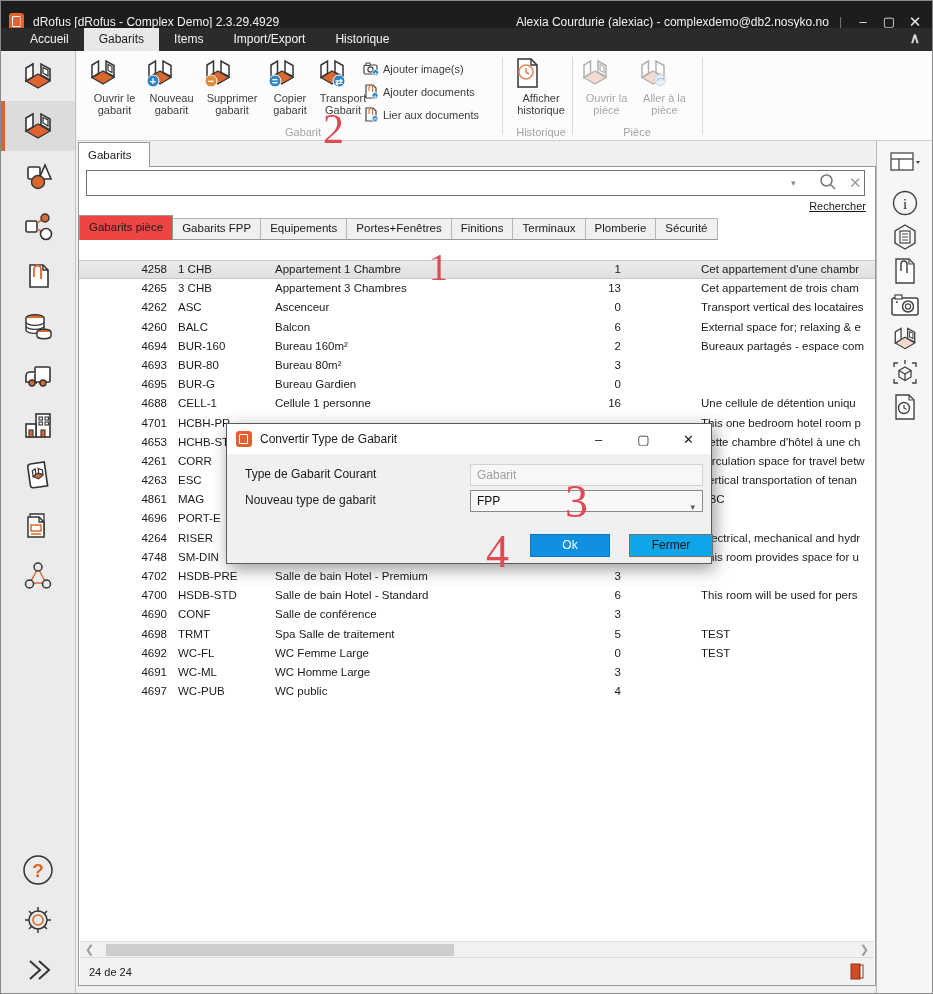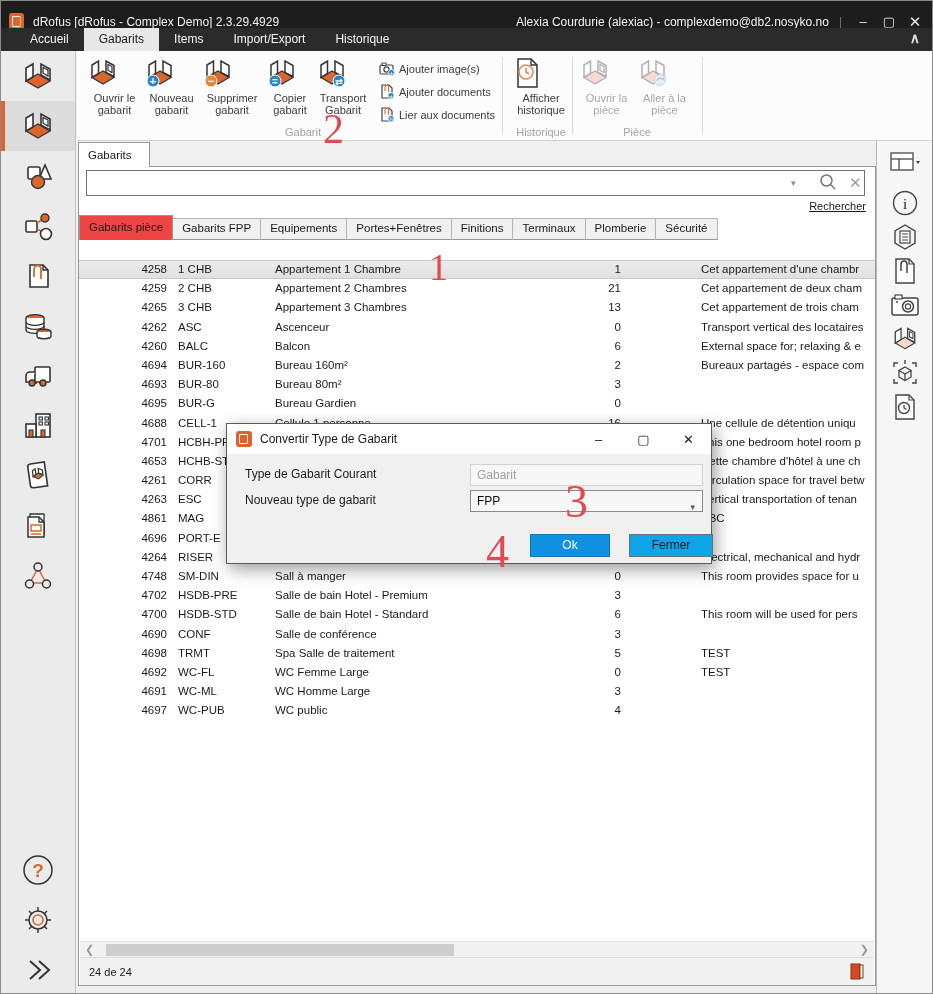--- a/index.html
+++ b/index.html
@@ -35,21 +35,21 @@
   .ls-bottom { margin-top:auto; }
   
   .ribbon { position:absolute; left:76px; top:50px; width:857px; height:90px; background:#fcfcfc;
     border-bottom:1px solid #d0d0d0; }
   .rb-group { position:absolute; top:0; height:90px; }
   .rb-label { position:absolute; bottom:3px; left:0; right:0; text-align:center; color:#a3a3a3; font-size:11px; }
   .rb-divider { position:absolute; top:6px; bottom:6px; width:1px; background:#d9d9d9; }
   .big-btn { position:absolute; top:5px; width:57px; height:70px; text-align:center; font-size:11px; color:#3c3c3c; cursor:default; }
   .big-btn .bicon { display:block; margin:0 auto 2px auto; }
   .big-btn.disabled { opacity:.45; }
-  .small-btn { position:absolute; left:296px; width:150px; height:19px; display:flex; align-items:center; gap:4px; font-size:11px; color:#3c3c3c; }
+  .small-btn { position:absolute; left:280px; width:150px; height:19px; display:flex; align-items:center; gap:4px; font-size:11px; color:#3c3c3c; }
   
   .right-sidebar { position:absolute; right:0; top:140px; width:56px; height:854px; background:#f6f6f6;
     border-left:1px solid #b8b8b8; }
   .rs-item { width:100%; height:34px; display:flex; align-items:center; justify-content:center; }
   .rs-item.first { margin-top:5px; margin-bottom:6px; }
   
   .doc-tab { position:absolute; left:77px; top:141px; width:72px; height:25px; background:#fff;
     border:1px solid #989898; border-bottom:none; font-size:11.5px; color:#1a1a1a;
     display:flex; align-items:center; padding-left:9px; z-index:3; }
   .panel { position:absolute; left:77px; top:165px; width:798px; height:820px; background:#fff;
@@ -552,29 +552,20 @@
       <span class="gut"></span>
       <span class="td c-id">4258</span>
       <span class="td c-code">1 CHB</span>
       <span class="td c-nom">Appartement 1 Chambre</span>
       <span class="td c-fpp">1</span>
       <span class="td c-desc"></span>
       <span class="td c-descf">Cet appartement d'une chambr</span>
     </div>
         <div class="tr">
       <span class="gut"></span>
-      <span class="td c-id">4259</span>
-      <span class="td c-code">2 CHB</span>
-      <span class="td c-nom">Appartement 2 Chambres</span>
-      <span class="td c-fpp">21</span>
-      <span class="td c-desc"></span>
-      <span class="td c-descf">Cet appartement de deux cham</span>
-    </div>
-        <div class="tr">
-      <span class="gut"></span>
       <span class="td c-id">4265</span>
       <span class="td c-code">3 CHB</span>
       <span class="td c-nom">Appartement 3 Chambres</span>
       <span class="td c-fpp">13</span>
       <span class="td c-desc"></span>
       <span class="td c-descf">Cet appartement de trois cham</span>
     </div>
         <div class="tr">
       <span class="gut"></span>
       <span class="td c-id">4262</span>

